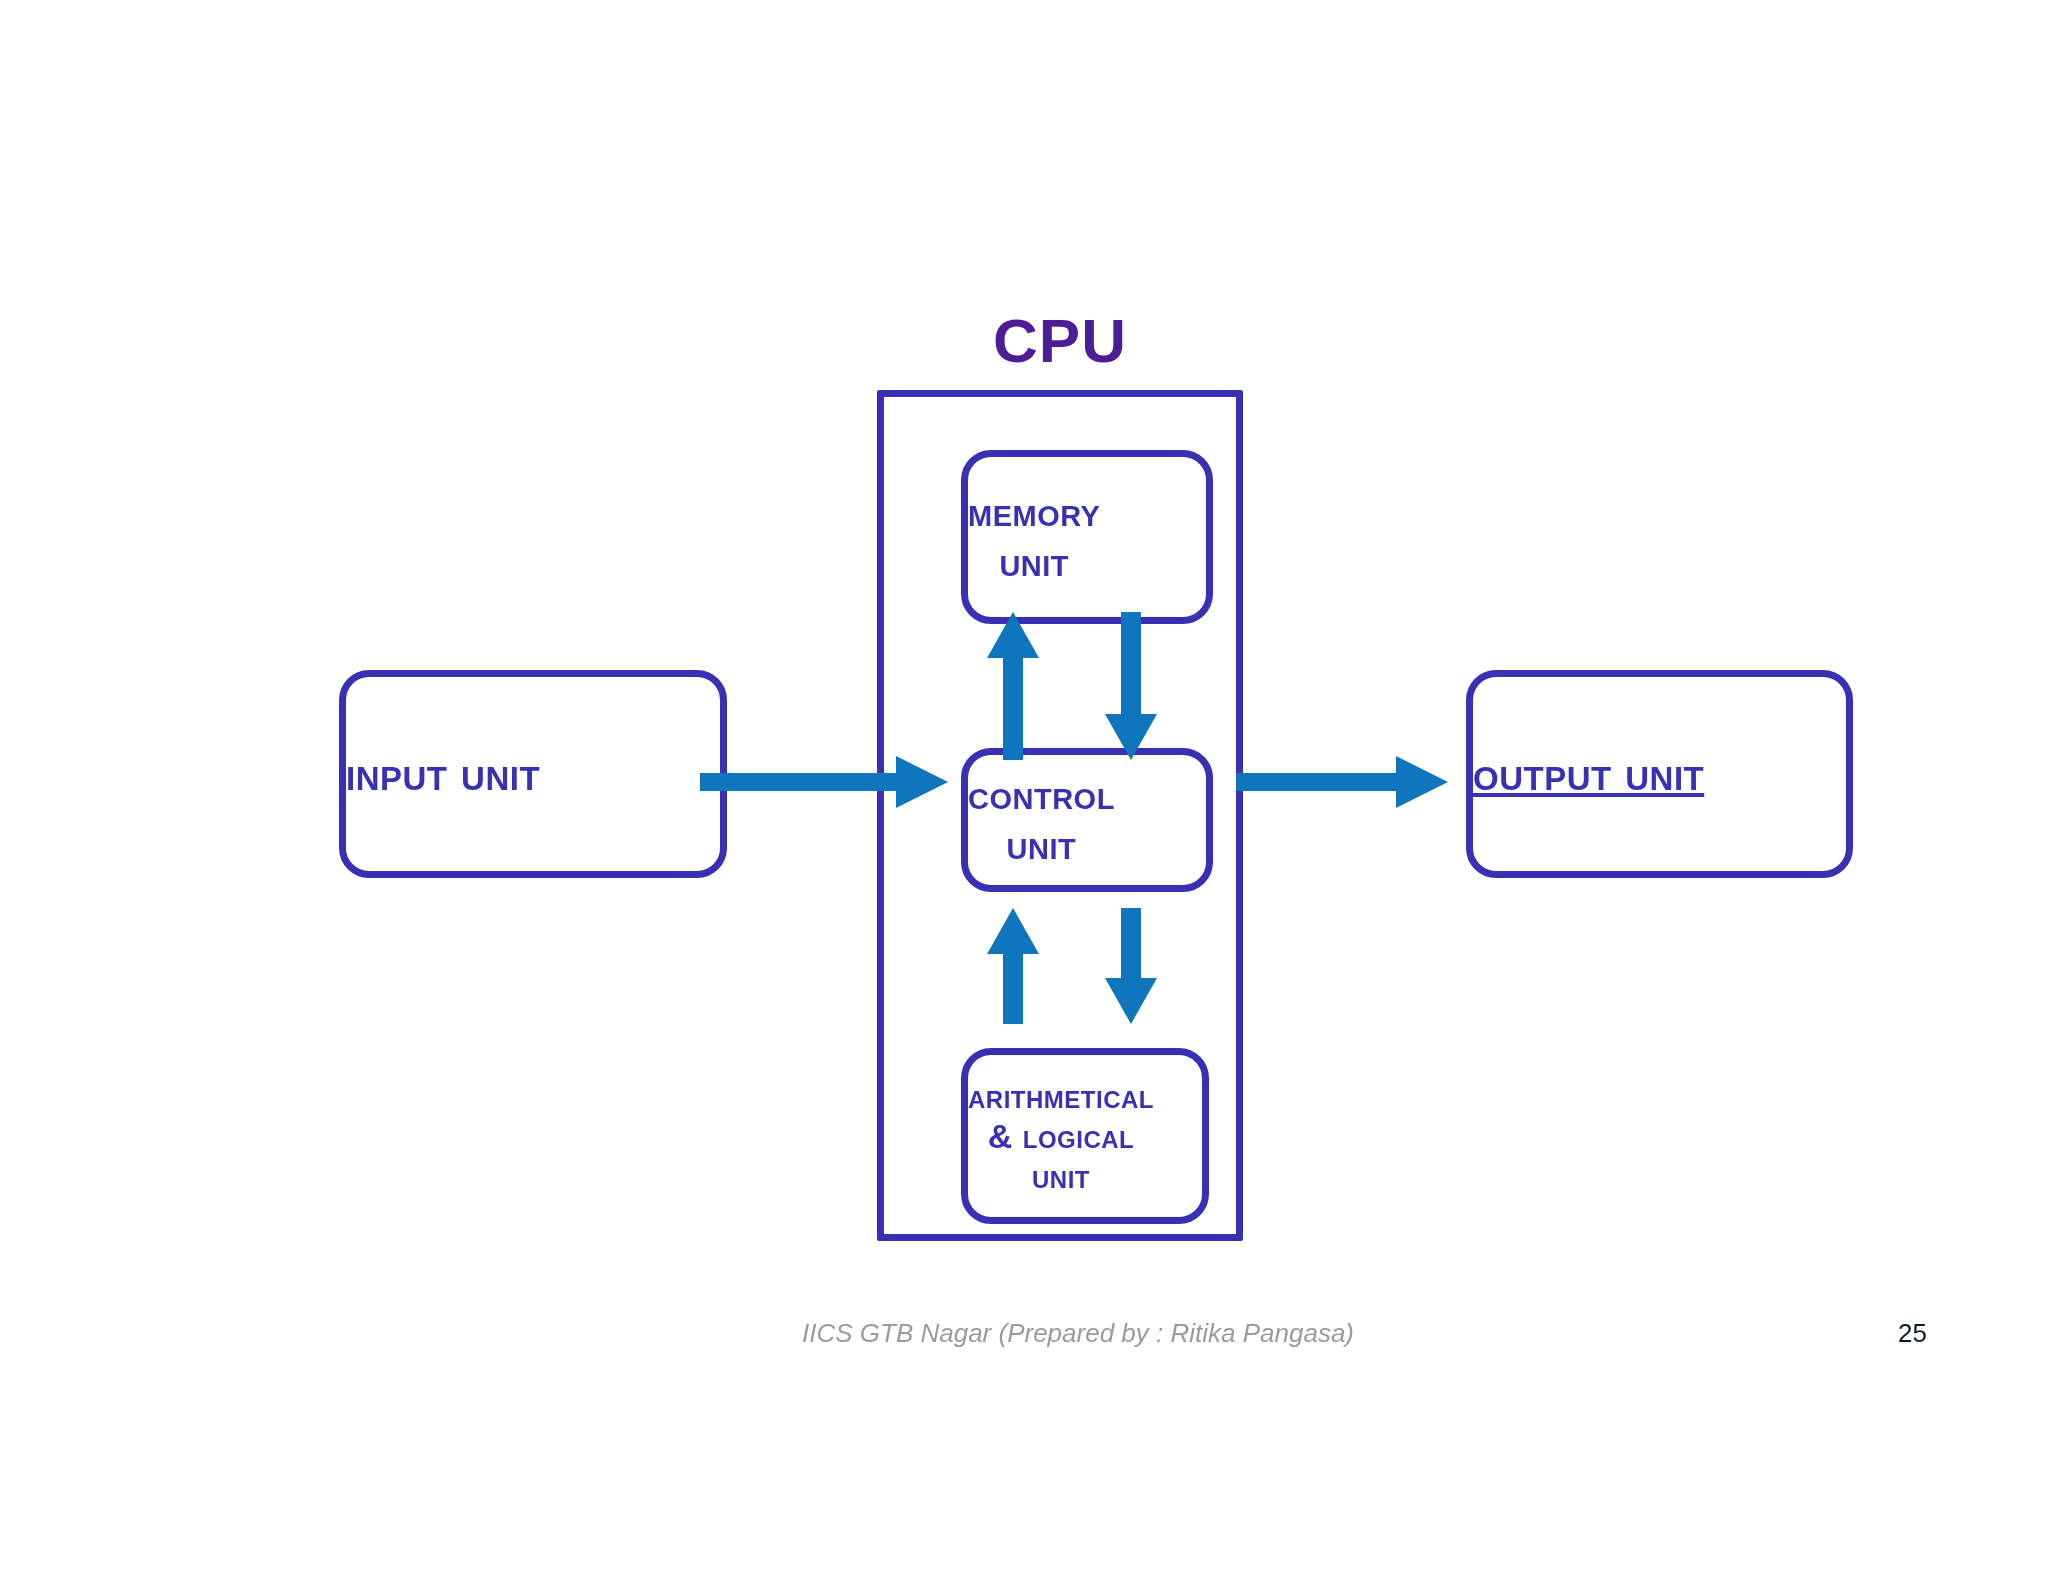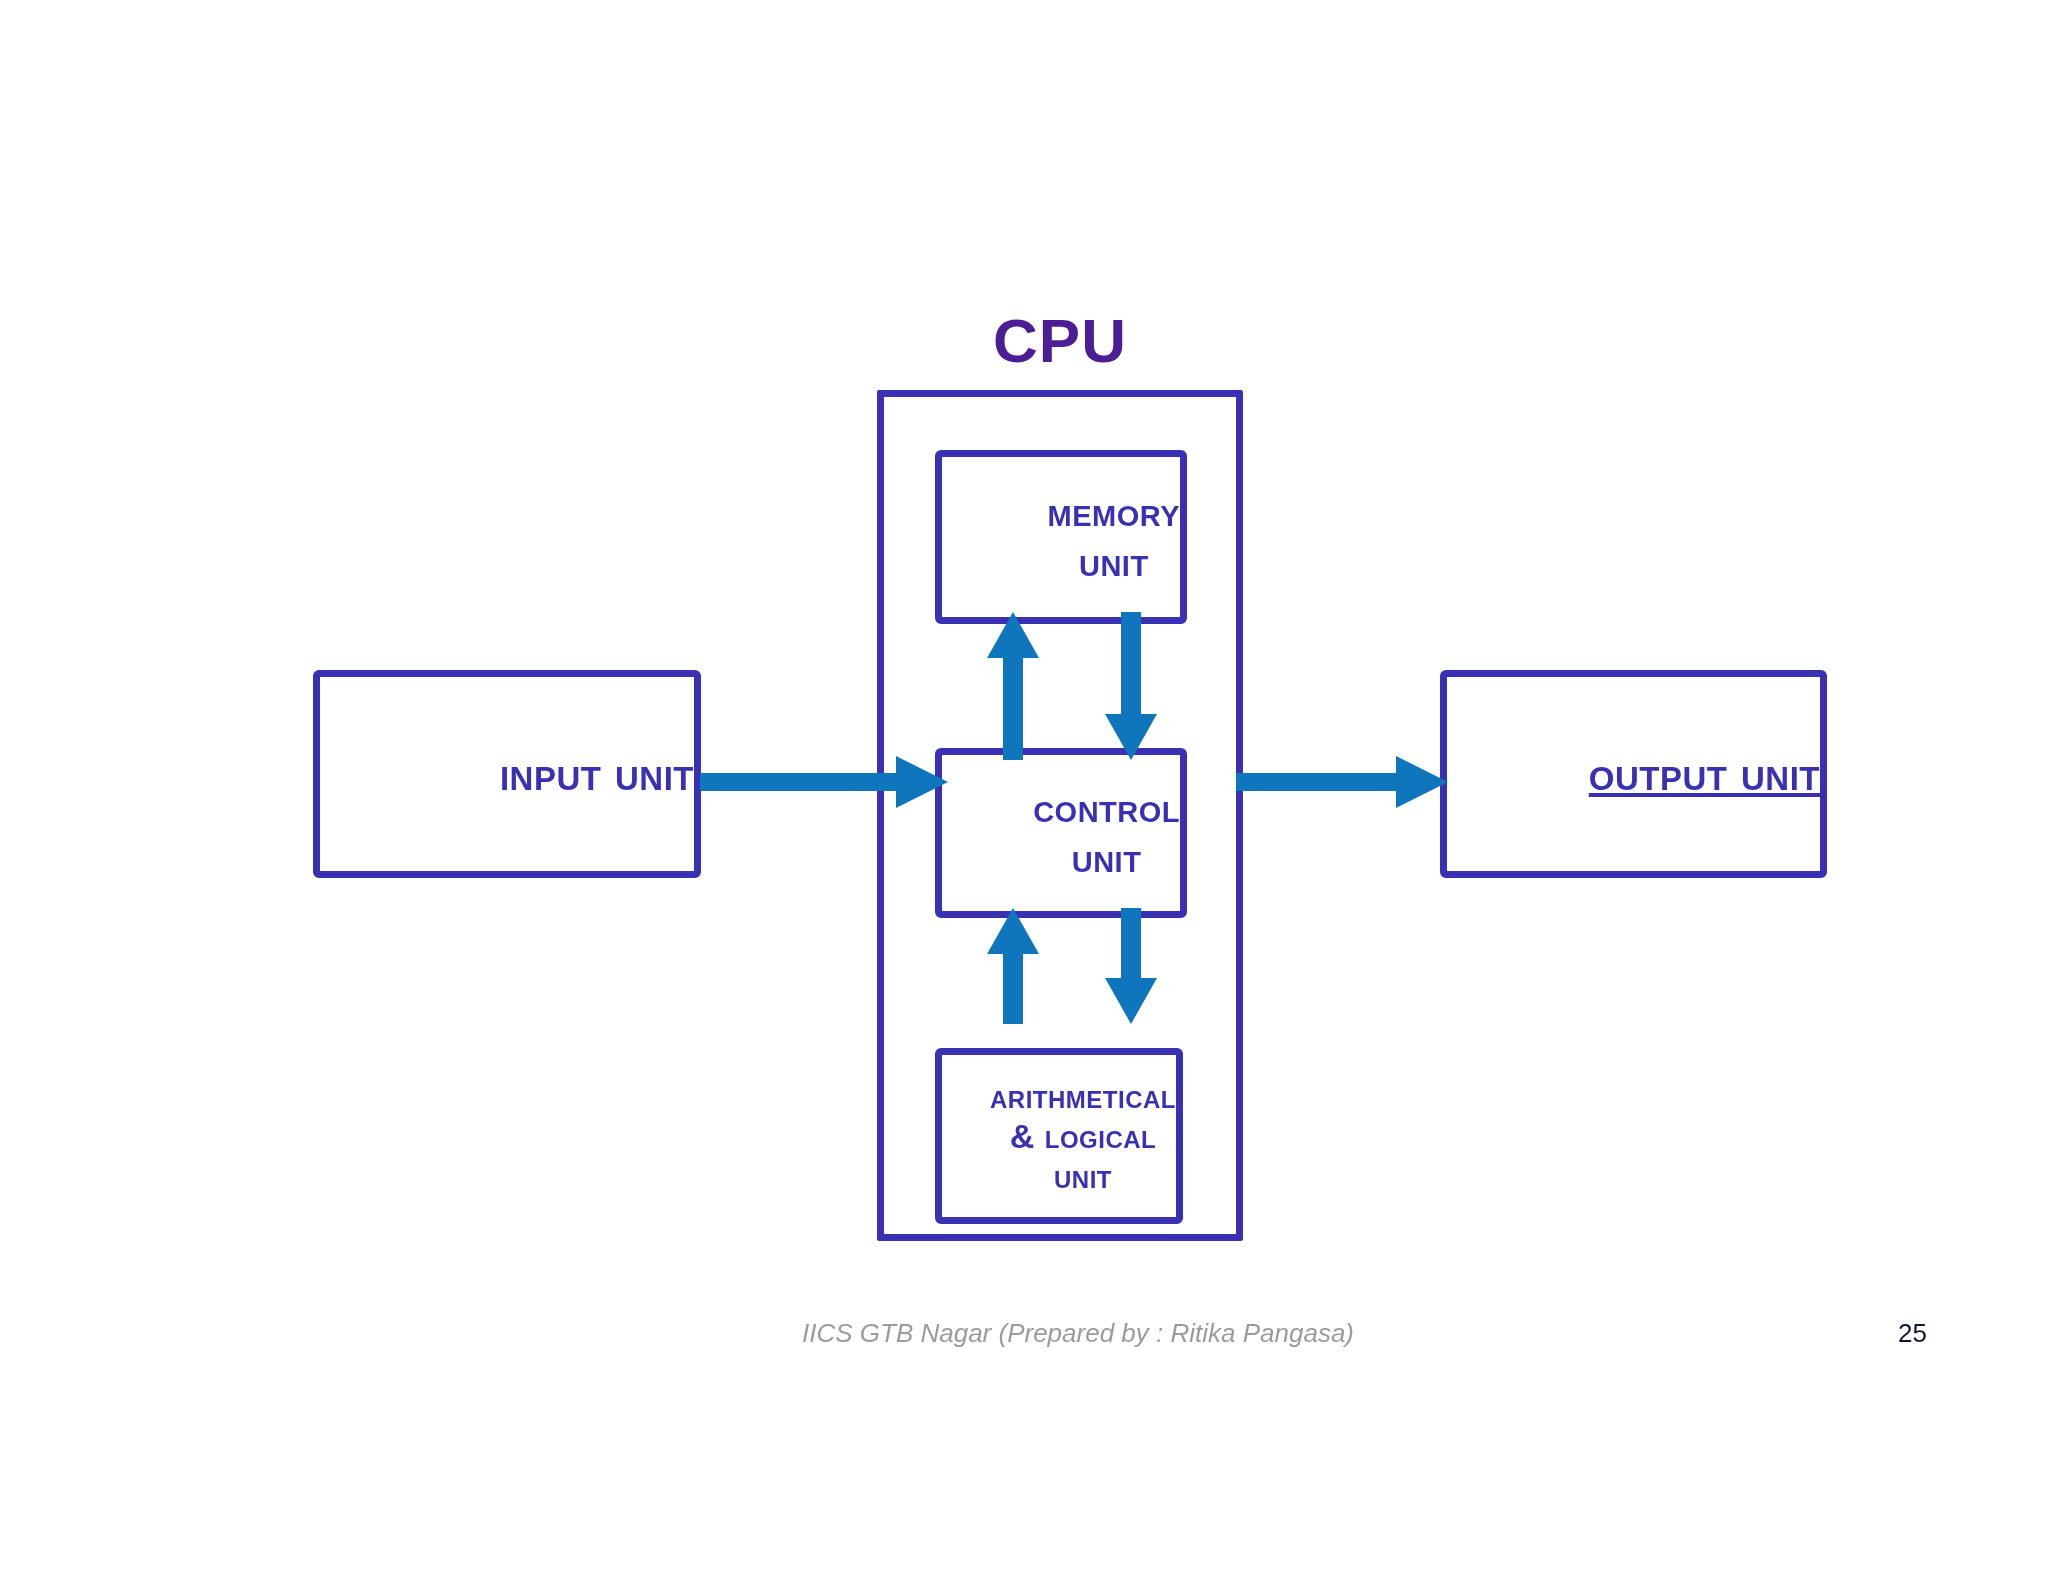--- a/index.html
+++ b/index.html
@@ -22,25 +22,26 @@
     inset: 0;
     background: #ffffff;
   }
 
   
   .node {
     position: absolute;
     box-sizing: border-box;
     background: #ffffff;
     border: 7px solid #3a30b4;
-    border-radius: 6px;
+    border-radius: 30px;
     display: flex;
     align-items: center;
-    justify-content: flex-end;
+    justify-content: flex-start;
     text-align: center;
+    margin-left: 26px;
   }
 
   .node-label {
     color: #3a30b4;
     font-family: "Liberation Sans", sans-serif;
     font-weight: 700;
     font-variant: small-caps;
     text-transform: lowercase;
     letter-spacing: 0.5px;
     line-height: 1.18;
@@ -69,21 +70,21 @@
     top: 450px;
     width: 252px;
     height: 174px;
   }
   #memory-unit .node-label { font-size: 42px; }
 
   #control-unit {
     left: 935px;
     top: 748px;
     width: 252px;
-    height: 170px;
+    height: 144px;
   }
   #control-unit .node-label { font-size: 42px; }
 
   #alu-unit {
     left: 935px;
     top: 1048px;
     width: 248px;
     height: 176px;
   }
   #alu-unit .node-label { font-size: 34px; }

